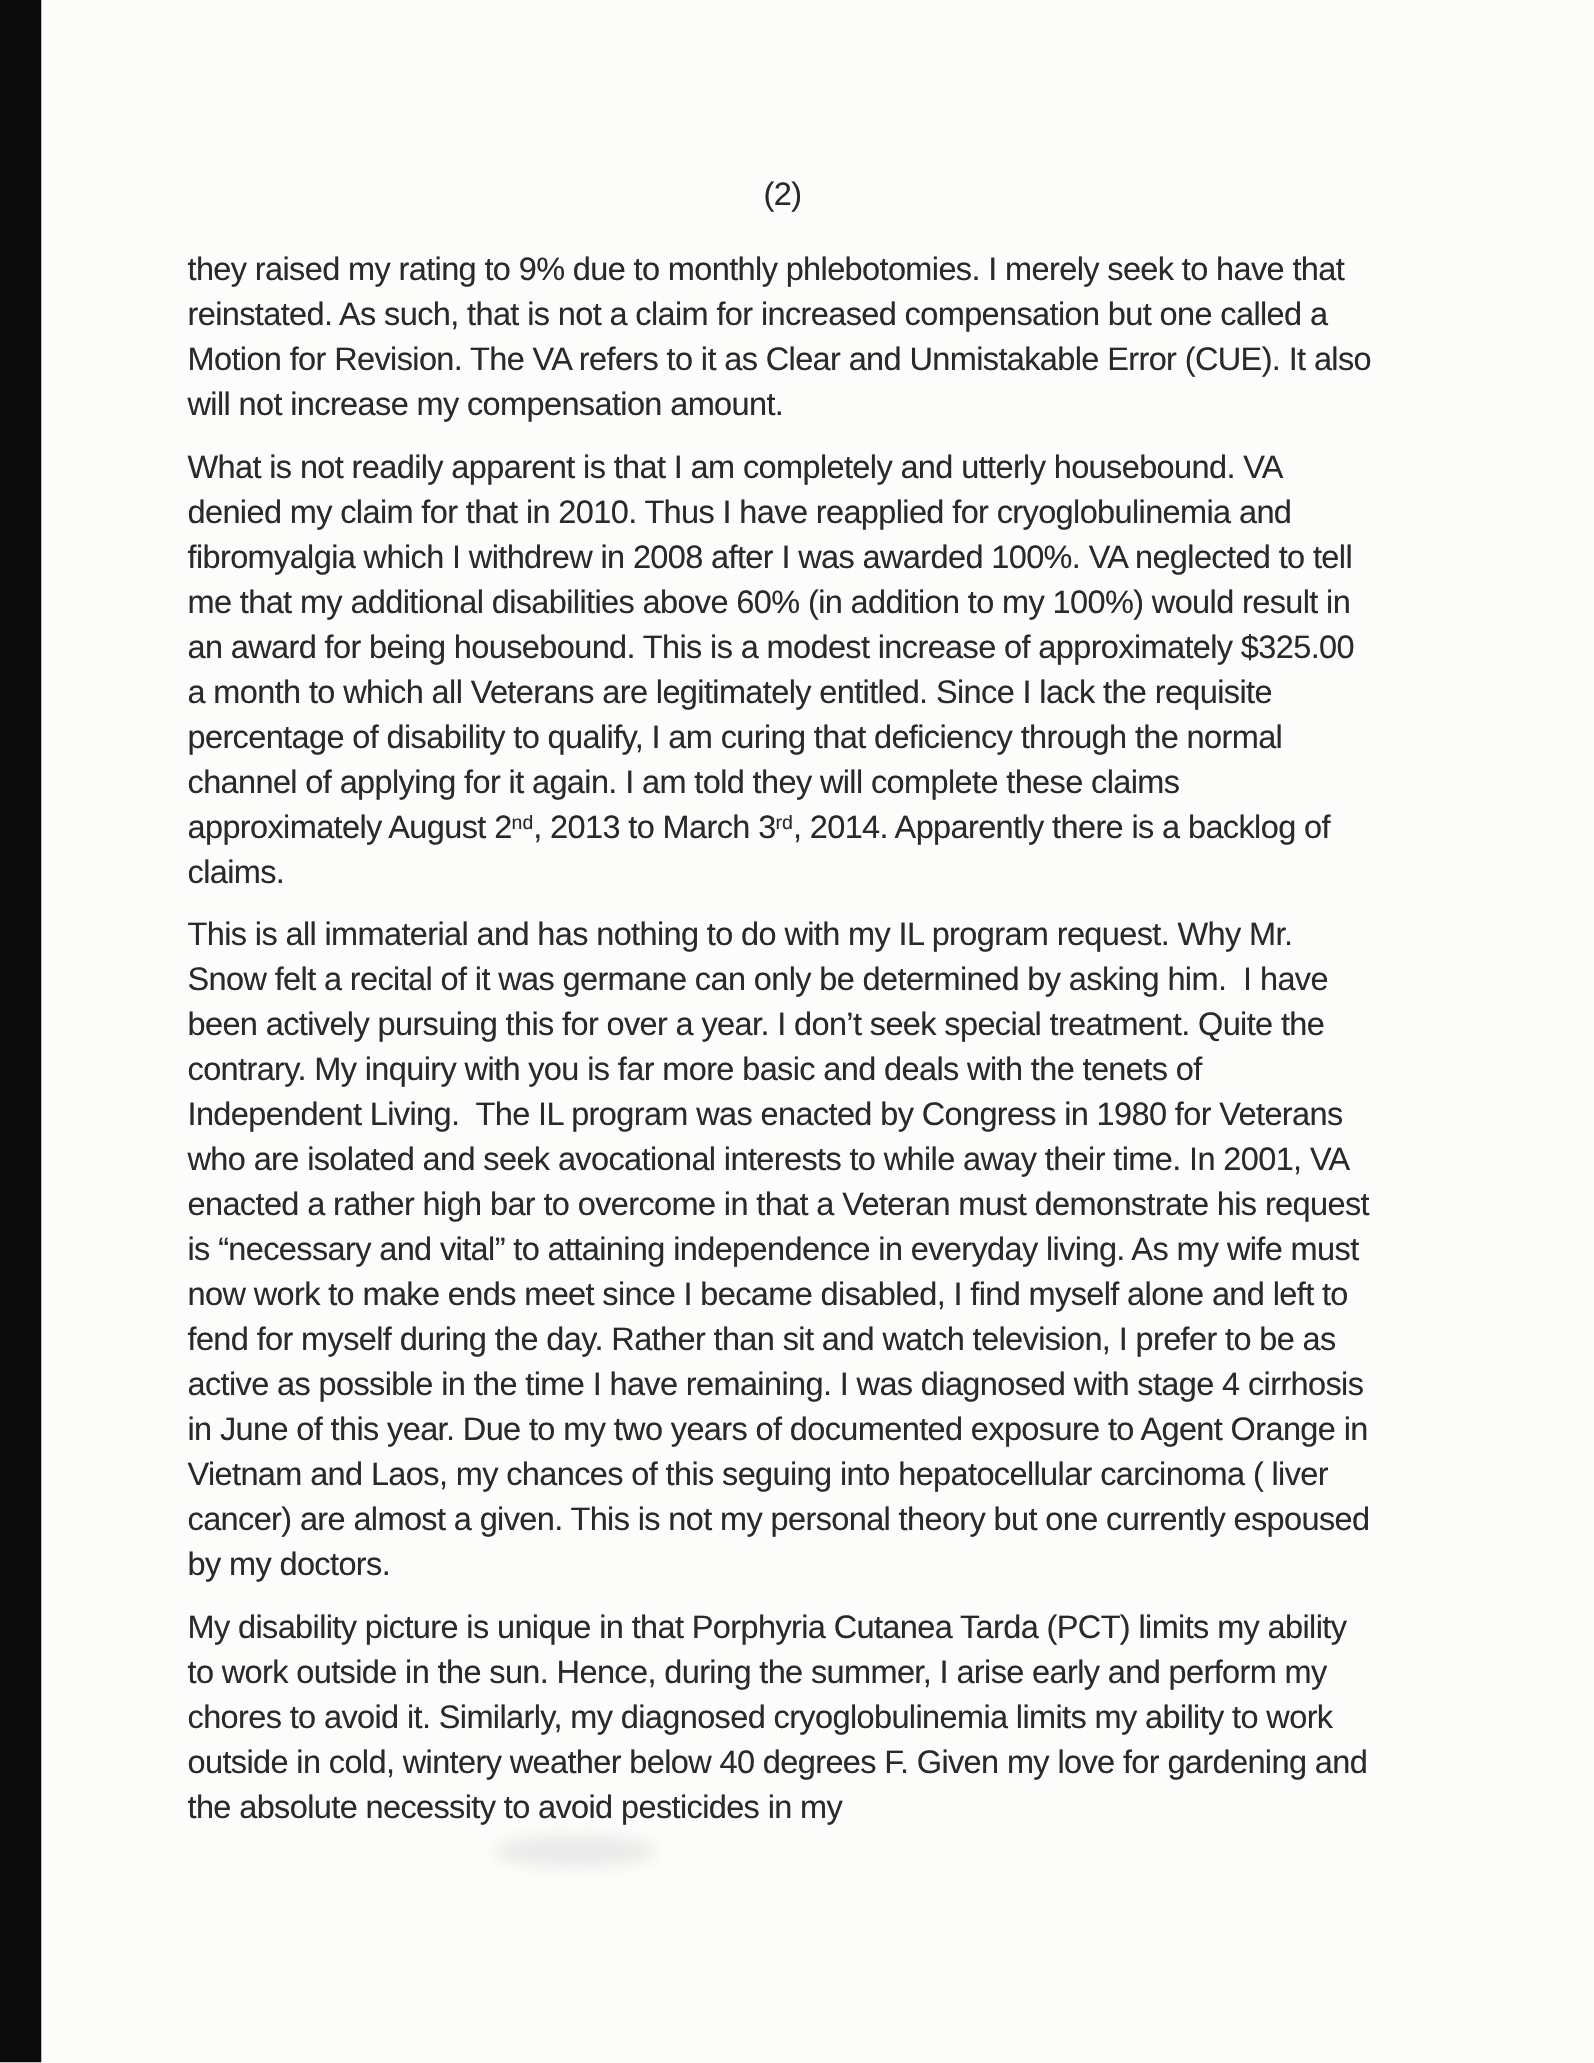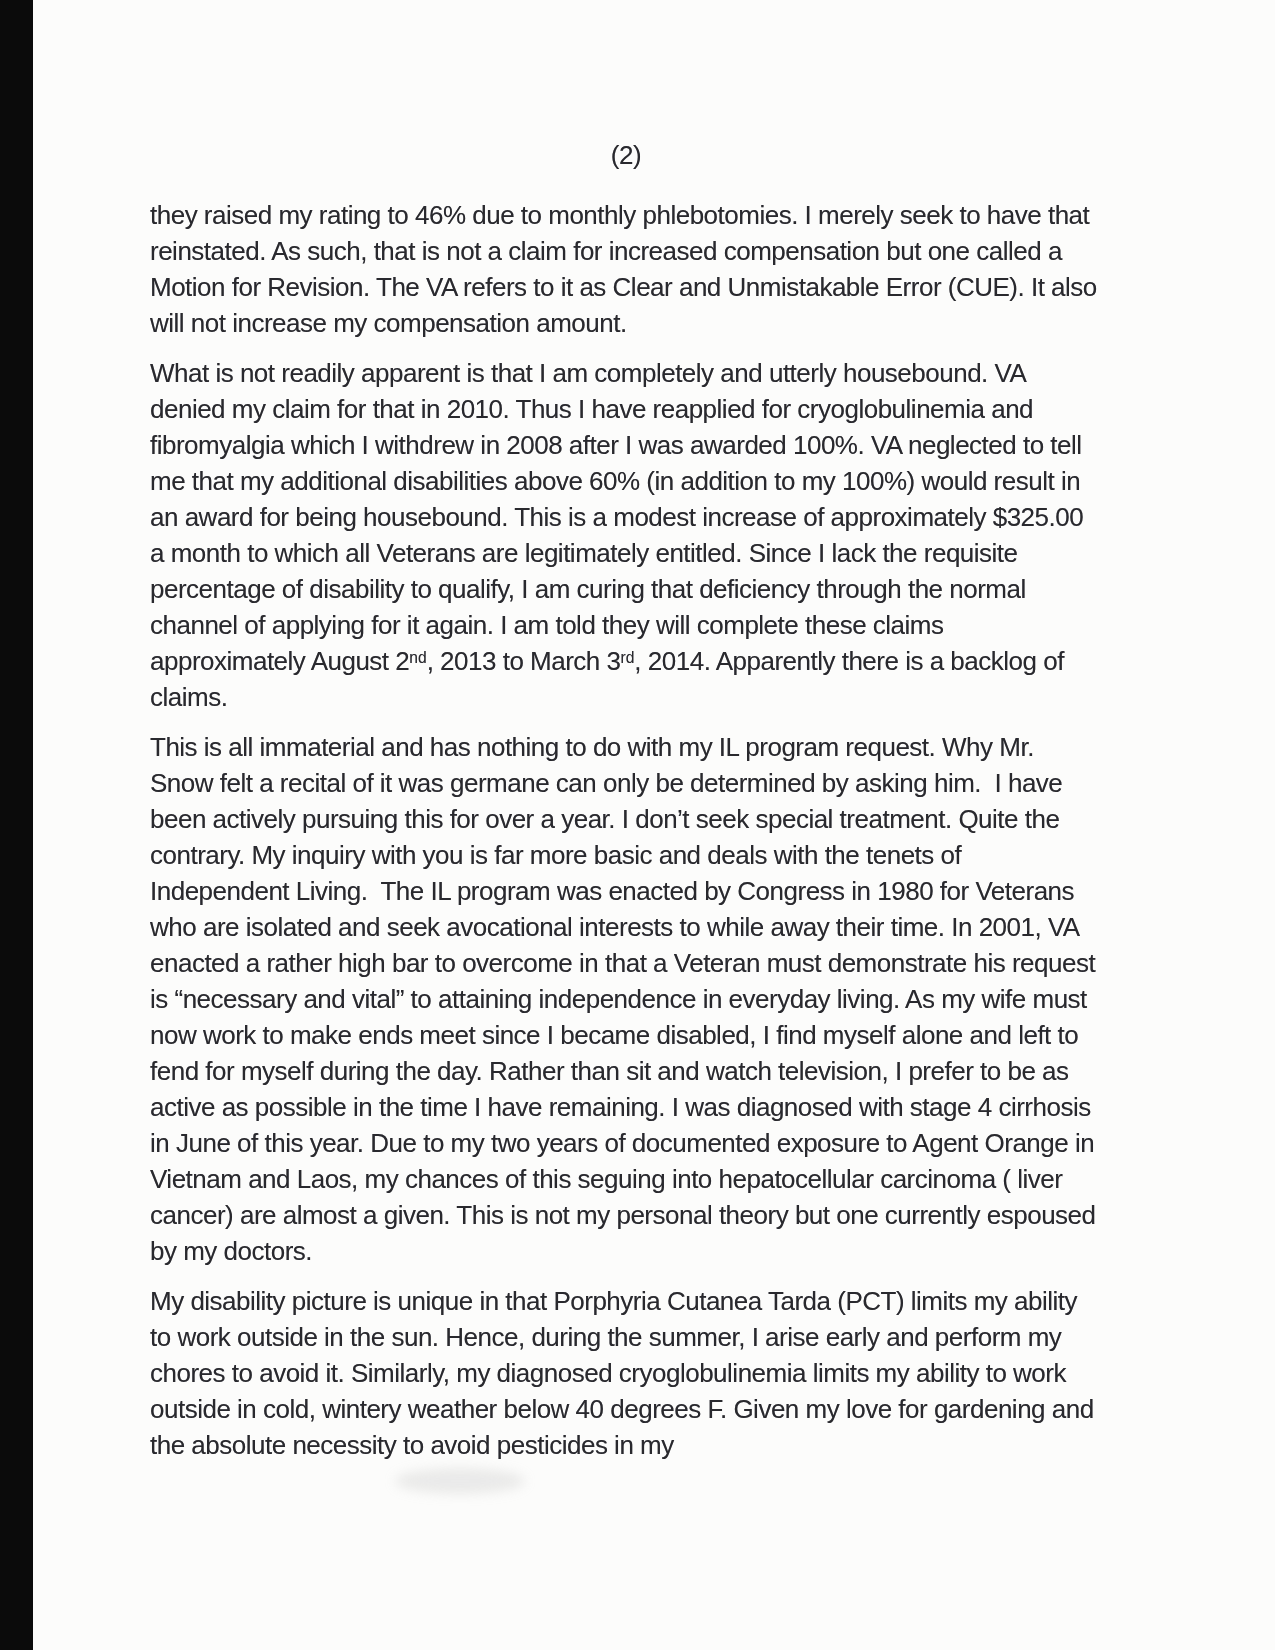--- a/index.html
+++ b/index.html
@@ -69,19 +69,19 @@
 </style>
 </head>
 <body>
 
 <div class="page">
   <div class="scan-edge"></div>
   <div class="scan-smudge"></div>
   <div class="content">
     <div class="page-number">(2)</div>
     <div>
-        <p>they raised my rating to 46% due to monthly phlebotomies. I merely seek to have that reinstated. As such, that is not a claim for increased compensation but one called a Motion for Revision. The VA refers to it as Clear and Unmistakable Error (CUE). It also will not increase my compensation amount.</p>
+        <p>they raised my rating to 9% due to monthly phlebotomies. I merely seek to have that reinstated. As such, that is not a claim for increased compensation but one called a Motion for Revision. The VA refers to it as Clear and Unmistakable Error (CUE). It also will not increase my compensation amount.</p>
         <p>What is not readily apparent is that I am completely and utterly housebound. VA denied my claim for that in 2010. Thus I have reapplied for cryoglobulinemia and fibromyalgia which I withdrew in 2008 after I was awarded 100%. VA neglected to tell me that my additional disabilities above 60% (in addition to my 100%) would result in an award for being housebound. This is a modest increase of approximately $325.00 a month to which all Veterans are legitimately entitled. Since I lack the requisite percentage of disability to qualify, I am curing that deficiency through the normal channel of applying for it again. I am told they will complete these claims approximately August 2<sup>nd</sup>, 2013 to March 3<sup>rd</sup>, 2014. Apparently there is a backlog of claims.</p>
         <p>This is all immaterial and has nothing to do with my IL program request. Why Mr. Snow felt a recital of it was germane can only be determined by asking him.  I have been actively pursuing this for over a year. I don’t seek special treatment. Quite the contrary. My inquiry with you is far more basic and deals with the tenets of Independent Living.  The IL program was enacted by Congress in 1980 for Veterans who are isolated and seek avocational interests to while away their time. In 2001, VA enacted a rather high bar to overcome in that a Veteran must demonstrate his request is “necessary and vital” to attaining independence in everyday living. As my wife must now work to make ends meet since I became disabled, I find myself alone and left to fend for myself during the day. Rather than sit and watch television, I prefer to be as active as possible in the time I have remaining. I was diagnosed with stage 4 cirrhosis in June of this year. Due to my two years of documented exposure to Agent Orange in Vietnam and Laos, my chances of this seguing into hepatocellular carcinoma ( liver cancer) are almost a given. This is not my personal theory but one currently espoused by my doctors.</p>
         <p>My disability picture is unique in that Porphyria Cutanea Tarda (PCT) limits my ability to work outside in the sun. Hence, during the summer, I arise early and perform my chores to avoid it. Similarly, my diagnosed cryoglobulinemia limits my ability to work outside in cold, wintery weather below 40 degrees F. Given my love for gardening and the absolute necessity to avoid pesticides in my</p>
       </div>
   </div>
 </div>
 
 </body></html>

